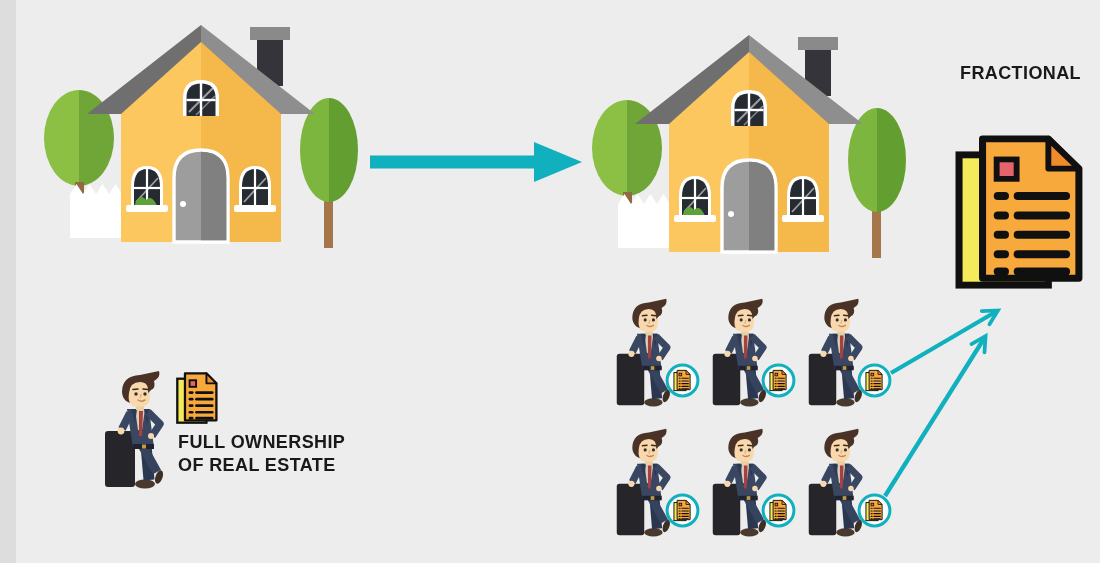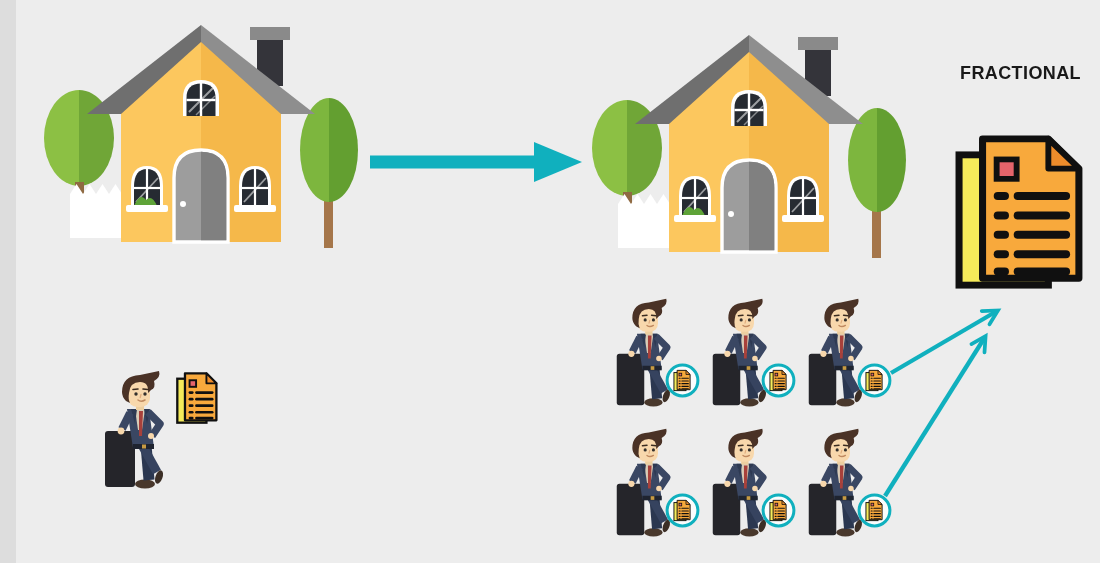--- a/index.html
+++ b/index.html
@@ -165,20 +165,22 @@
     <line x1="869" y1="496" x2="969" y2="337" stroke="var(--accent)" stroke-width="4.3" marker-end="url(#chev)"></line>
   </svg>
 
   <svg class="abs" style="left:86px;top:368px" width="72" height="122">
     <use href="#sym-man"></use>
   </svg>
   <svg class="abs" style="left:159px;top:371px" width="46" height="54" viewBox="0 0 120 140" preserveAspectRatio="none">
     <use href="#sym-docs"></use>
   </svg>
   <div class="abs caption" style="left:162px;top:431px">
+    <span>FULL OWNERSHIP</span>
+    <span>OF REAL ESTATE</span>
   </div>
 
   <div class="abs" style="left:596px;top:293px;width:300px;height:268px">
       <div class="owner-cell" style="left: 2px; top: 3px;">
       <svg class="figure" width="66" height="112" viewBox="0 0 72 122">
         <use href="#sym-man"></use>
       </svg>
       <svg class="badge" width="35" height="35" viewBox="0 0 35 35">
         <use href="#sym-badge"></use>
       </svg>

